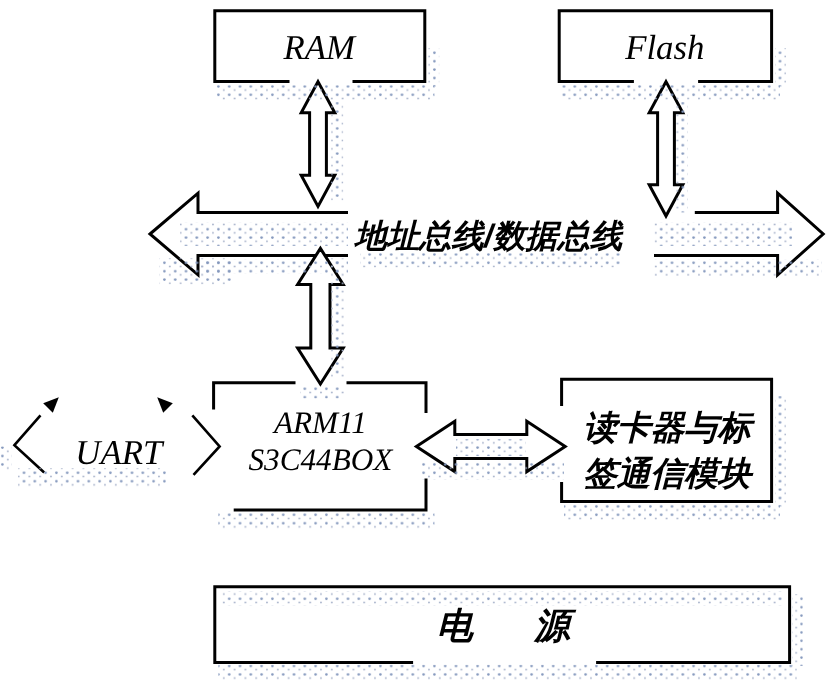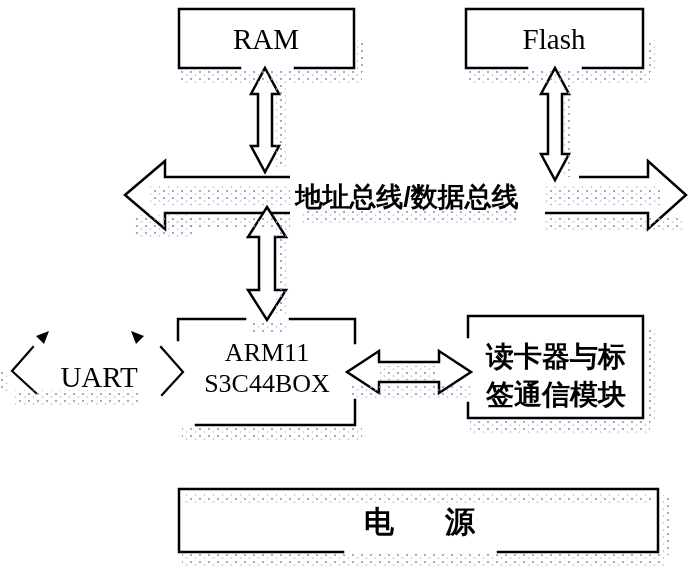--- a/index.html
+++ b/index.html
@@ -1,16 +1,16 @@
 <!DOCTYPE html>
 <html><head>
 <meta charset="utf-8">
 <style>
   html,body{margin:0;padding:0;background:#ffffff;}
-  .stage{width:698px;height:568px;position:relative;background:#fff;overflow:hidden;}
+  .stage{width:698px;height:568px;position:relative;background:#fff;overflow:hidden;font-style:italic;}
   svg{display:block;}
   text{fill:#000;}
   .serif29{font-family:"Liberation Serif","DejaVu Serif",serif;font-size:29px;font-weight:400;}
   .serif26{font-family:"Liberation Serif","DejaVu Serif",serif;font-size:26px;font-weight:400;}
   .cjk27{font-family:"Liberation Sans","DejaVu Sans",sans-serif;font-size:27px;font-weight:700;}
   .cjk28{font-family:"Liberation Sans","DejaVu Sans",sans-serif;font-size:28px;font-weight:700;}
   .cjk30{font-family:"Liberation Sans","DejaVu Sans",sans-serif;font-size:30px;font-weight:700;}
 </style>
 </head>
 <body>

